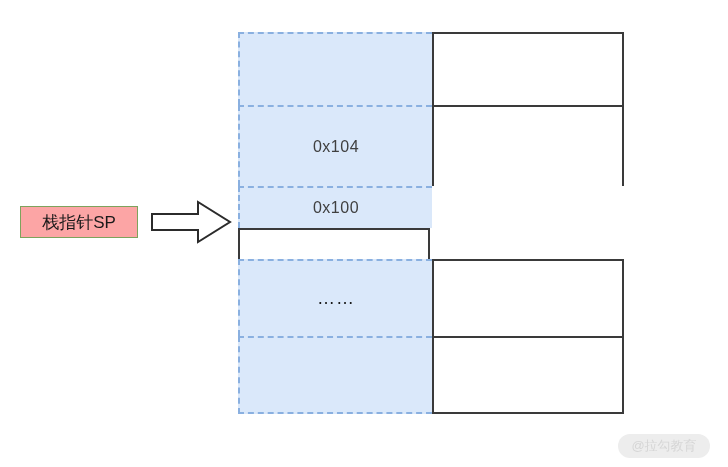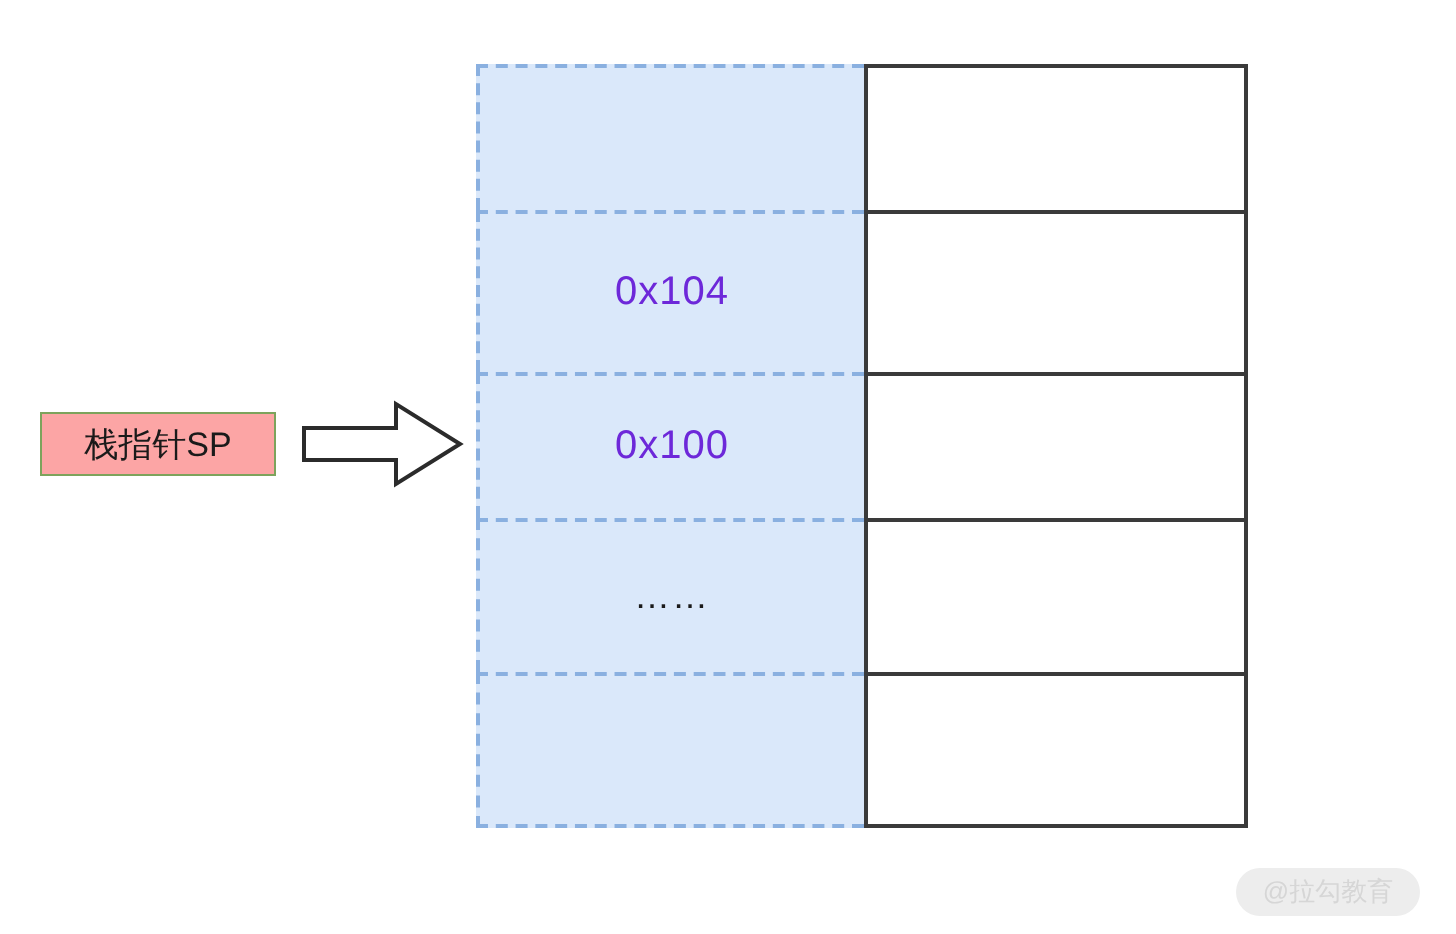--- a/index.html
+++ b/index.html
@@ -65,22 +65,22 @@
     width: 194px;
     box-sizing: border-box;
     background: #dae8fa;
     border-left: 2px dashed #8ab0e0;
     border-right: 0;
     border-top: 2px dashed #8ab0e0;
     border-bottom: 0;
     display: flex;
     align-items: center;
     justify-content: center;
-    font-size: 20px;
-    color: #6d28d9;
+    font-size: 16px;
+    color: #404040;
     letter-spacing: 0.5px;
   }
   .cell-addr.last-row {
     border-bottom: 2px dashed #8ab0e0;
   }
   .cell-val {
     width: 192px;
     box-sizing: border-box;
     background: #ffffff;
     border: 2px solid #3a3a3a;
@@ -130,21 +130,21 @@
     <div class="mem-row" style="top:0px; height:73px;">
       <div class="cell-addr" style="height:73px;"></div>
       <div class="cell-val" style="height:73px;"></div>
     </div>
 
     <div class="mem-row" style="top:73px; height:81px;">
       <div class="cell-addr" style="height:81px;">0x104</div>
       <div class="cell-val" style="height:81px;"></div>
     </div>
 
-    <div class="mem-row" style="top:154px; height:83px;">
+    <div class="mem-row" style="top:154px; height:83px;flex-direction:column;">
       <div class="cell-addr" style="height:73px;">0x100</div>
       <div class="cell-val" style="height:73px;"></div>
     </div>
 
     <div class="mem-row" style="top:227px; height:77px;">
       <div class="cell-addr ellipsis-text" style="height:77px;">……</div>
       <div class="cell-val" style="height:77px;"></div>
     </div>
 
     <div class="mem-row" style="top:304px; height:78px;">

